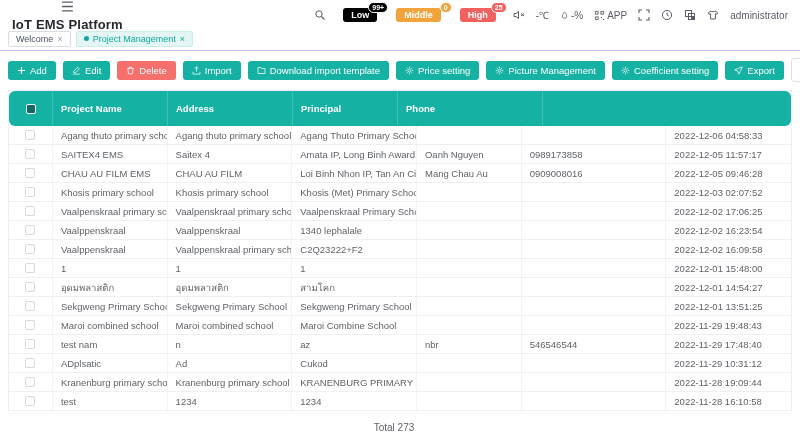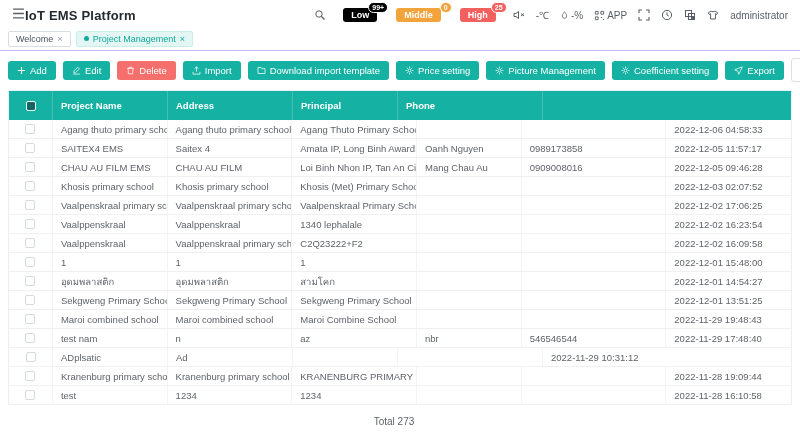--- a/index.html
+++ b/index.html
@@ -1,21 +1,21 @@
 <!DOCTYPE html>
 <html><head>
 <meta charset="utf-8">
 <style>
   * { margin:0; padding:0; box-sizing:border-box; }
   html,body { width:800px; height:436px; overflow:hidden; background:#fff;
     font-family:"Liberation Sans", sans-serif; color:#5f6368; }
 
   
   .topbar { height:30px; display:flex; align-items:center; padding:0 12px; background:#fff; }
-  .logo { display:flex; align-items:center; gap:0; }
+  .logo { display:flex; align-items:center; gap:0;flex-direction:column; }
   .app-title { font-size:13px; font-weight:bold; color:#24292f; letter-spacing:.2px; }
   .top-right { margin-left:auto; display:flex; align-items:center; gap:11px; font-size:10px; color:#5a5e66; }
   .top-right svg { display:block; }
   .badges { display:flex; align-items:center; gap:19px; margin:0 6px; }
   .badge { position:relative; color:#fff; font-size:9px; font-weight:bold; padding:2px 8px; border-radius:3px; cursor:pointer; }
   .badge .sup { position:absolute; top:-6px; right:-11px; min-width:8px; text-align:center;
     font-size:7px; font-weight:bold; padding:1px 3px; border-radius:7px; border:1px solid #fff; color:#fff; }
   .badge.low, .badge.low .sup { background:#000000; }
   .badge.middle, .badge.middle .sup { background:#f2a33c; }
   .badge.high, .badge.high .sup { background:#f4605e; }
@@ -41,21 +41,21 @@
   .btn.danger { background:#f56f6c; }
   .bicon svg { display:block; }
   .searchbox { margin-left:auto; width:196px; height:24px; border:1px solid #dcdfe6; border-radius:3px;
     display:flex; align-items:center; padding:0 6px 0 0; }
   .searchbox input { flex:1; border:none; outline:none; font-size:9.5px; padding:0 8px;
     color:#606266; font-family:"Liberation Sans",sans-serif; min-width:0; }
   .searchbox input::placeholder { color:#bfc4cc; }
 
   
   .table { margin:2px 8px 0; border:1px solid #ebeef5; border-bottom:none; font-size:9.5px; }
-  .thead { display:flex; align-items:center; background:#15b2a3; color:#fff; height:29px; font-weight:bold; }
+  .thead { display:flex; align-items:center; background:#15b2a3; color:#fff; height:35px; font-weight:bold;border-radius:6px; }
   .row { display:flex; align-items:center; height:19px; border-bottom:1px solid #f0f0f0; color:#5f6368; background:#fff; }
   .cell { padding:0 8px; white-space:nowrap; overflow:hidden; height:100%; display:flex; align-items:center; border-right:1px solid #f2f3f5; }
   .thead .cell { border-right:1px solid rgba(255,255,255,.18); }
   .c-sel { width:44px; justify-content:center; padding:0; }
   .c0 { width:115px; } .c1 { width:125px; } .c2 { width:125px; }
   .c3 { width:105px; } .c4 { width:145px; } .c5 { width:125px; border-right:none; }
   .cb { width:10px; height:10px; border:1px solid #d5d9e0; border-radius:2px; background:#fff; cursor:pointer; }
   .cb.head { border-color:#fff; background:rgba(20,40,55,.55); }
 
   
@@ -399,20 +399,21 @@
         <div class="cell c3">nbr</div>
         <div class="cell c4">546546544</div>
         <div class="cell c5">2022-11-29 17:48:40</div>
       </div>
       <div class="row">
         <div class="cell c-sel">
           <span class="cb"></span>
         </div>
         <div class="cell c0">ADplsatic</div>
         <div class="cell c1">Ad</div>
+        <div class="cell c2">Cukod</div>
         <div class="cell c3"></div>
         <div class="cell c4"></div>
         <div class="cell c5">2022-11-29 10:31:12</div>
       </div>
       <div class="row">
         <div class="cell c-sel">
           <span class="cb"></span>
         </div>
         <div class="cell c0">Kranenburg primary school</div>
         <div class="cell c1">Kranenburg primary school</div>

